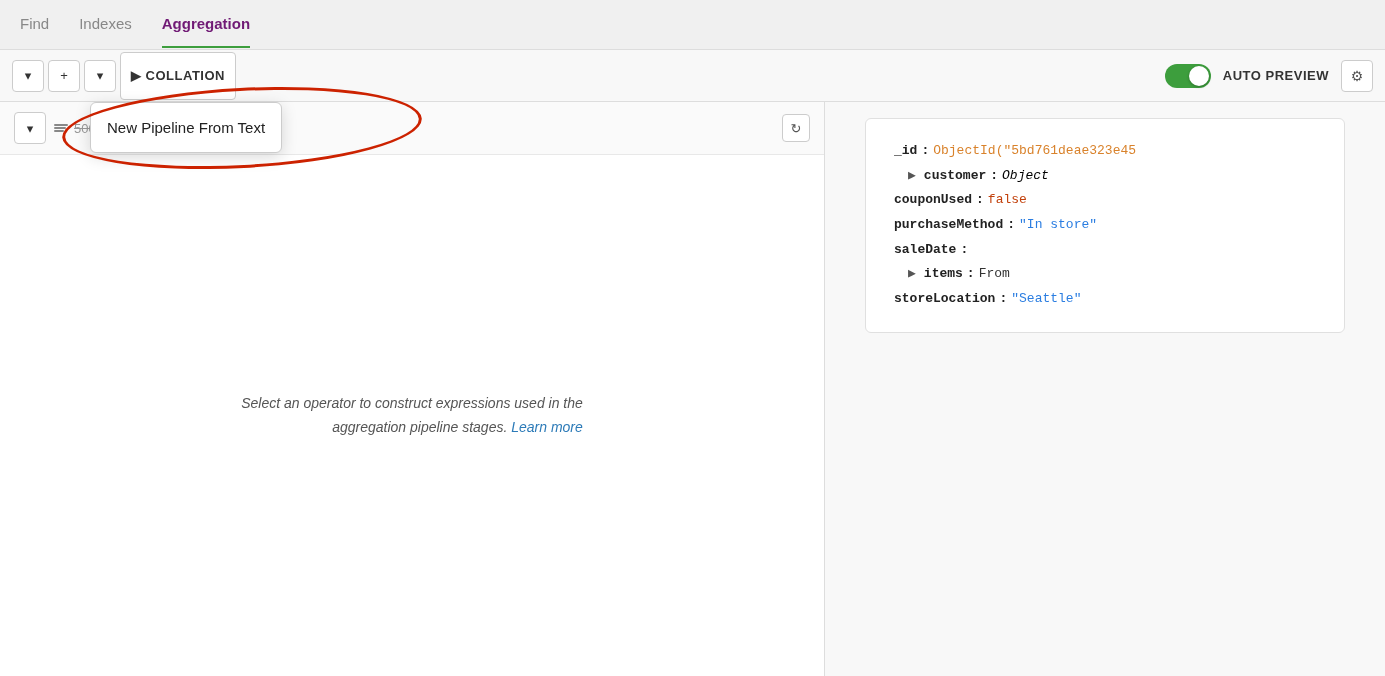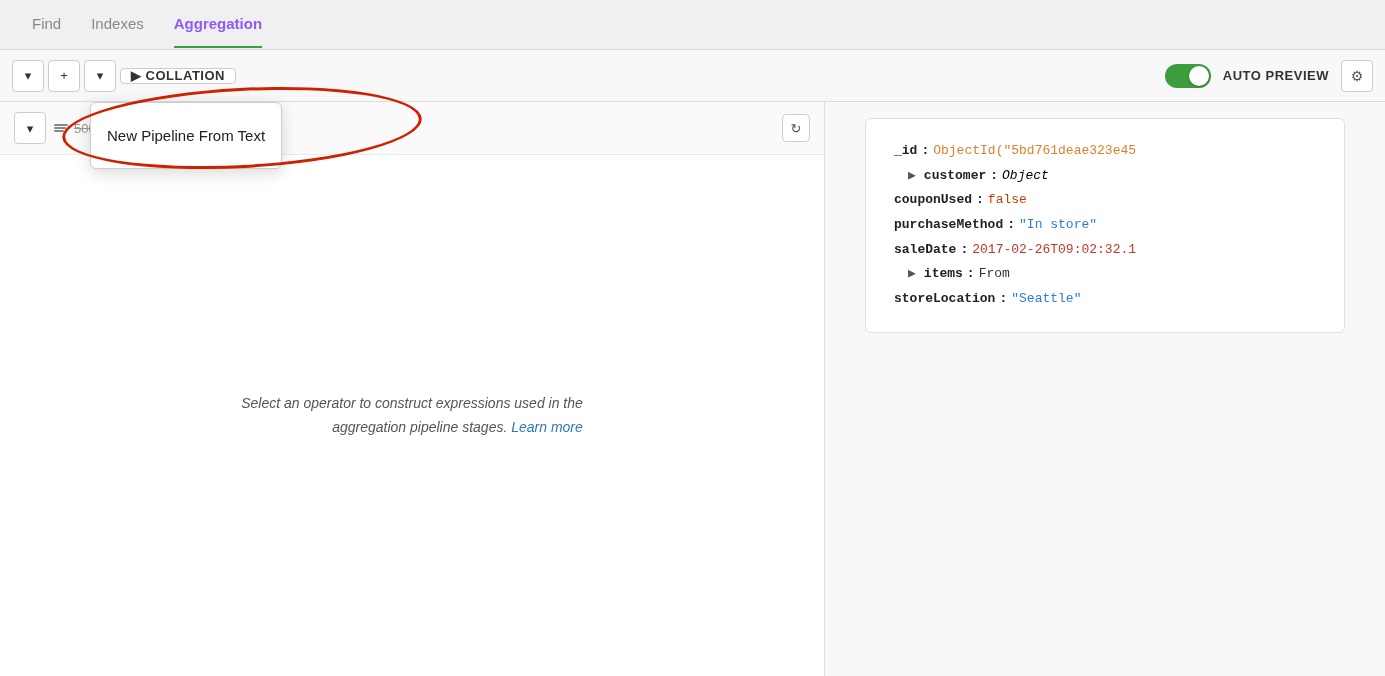--- a/index.html
+++ b/index.html
@@ -10,33 +10,33 @@
       height: 676px;
       overflow: hidden;
     }
 
     
     .tab-bar {
       display: flex;
       align-items: center;
       background: #f0f0f0;
       border-bottom: 1px solid #ddd;
-      padding: 0 32px;
+      padding: 0 20px;
       height: 50px;
       gap: 30px;
     }
     .tab {
       font-size: 15px;
       color: #888;
       cursor: pointer;
       padding: 14px 0;
       border-bottom: 2px solid transparent;
     }
     .tab.active {
-      color: #8b5cf6;
+      color: #701a75;
       font-weight: 600;
       border-bottom: 2px solid #3d9e3d;
     }
 
     
     .toolbar {
       display: flex;
       align-items: center;
       background: #f8f8f8;
       border-bottom: 1px solid #ddd;
@@ -60,21 +60,21 @@
     }
 
     .collation-btn {
       border: 1px solid #ccc;
       background: #fff;
       border-radius: 4px;
       cursor: pointer;
       display: flex;
       align-items: center;
       gap: 5px;
-      height: 16px;
+      height: 48px;
       padding: 0 10px;
       font-size: 13px;
       font-weight: 600;
       color: #333;
       letter-spacing: 0.5px;
     }
 
     .toolbar-right {
       margin-left: auto;
       display: flex;
@@ -126,21 +126,21 @@
 
     
     .dropdown-popup {
       position: absolute;
       top: 52px;
       left: 90px;
       background: #fff;
       border: 1px solid #ccc;
       border-radius: 6px;
       box-shadow: 0 4px 16px rgba(0,0,0,0.15);
-      padding: 24px 16px;
+      padding: 16px 16px;
       z-index: 100;
       white-space: nowrap;
       font-size: 15px;
       color: #222;
     }
 
     
     .red-circle {
       position: absolute;
       top: 38px;
@@ -371,21 +371,20 @@
 
         <div class="doc-field">
           <span class="doc-key">purchaseMethod</span>
           <span class="doc-colon">:</span>
           <span class="doc-string">"In store"</span>
         </div>
 
         <div class="doc-field">
           <span class="doc-key">saleDate</span>
           <span class="doc-colon">:</span>
-          <span class="doc-date">2017-02-26T09:02:32.1</span>
         </div>
 
         <div class="doc-field doc-indent">
           <span class="doc-expand">▶</span>
           <span class="doc-key">items</span>
           <span class="doc-colon">:</span>
           <span class="doc-array">From</span>
         </div>
 
         <div class="doc-field">

